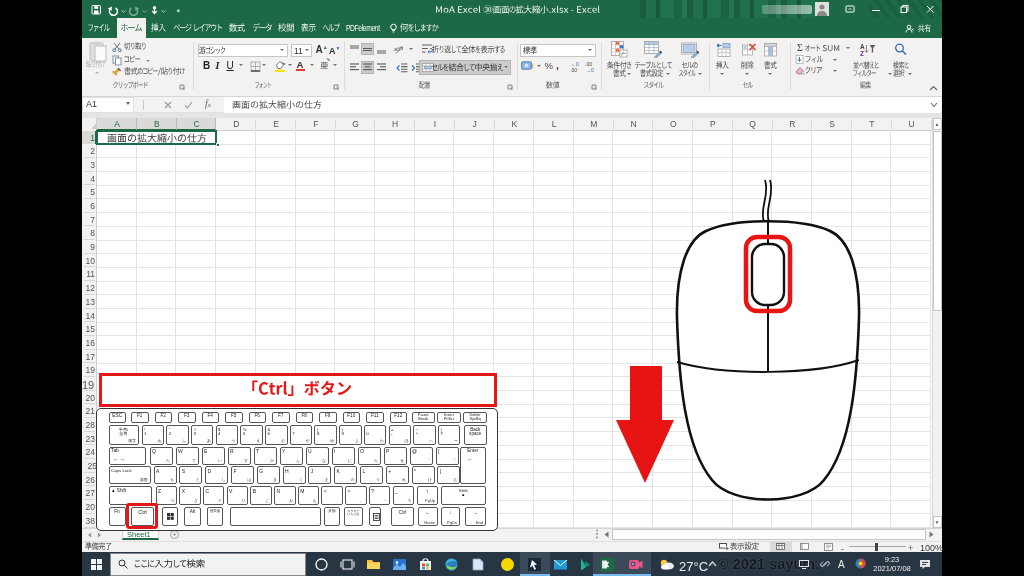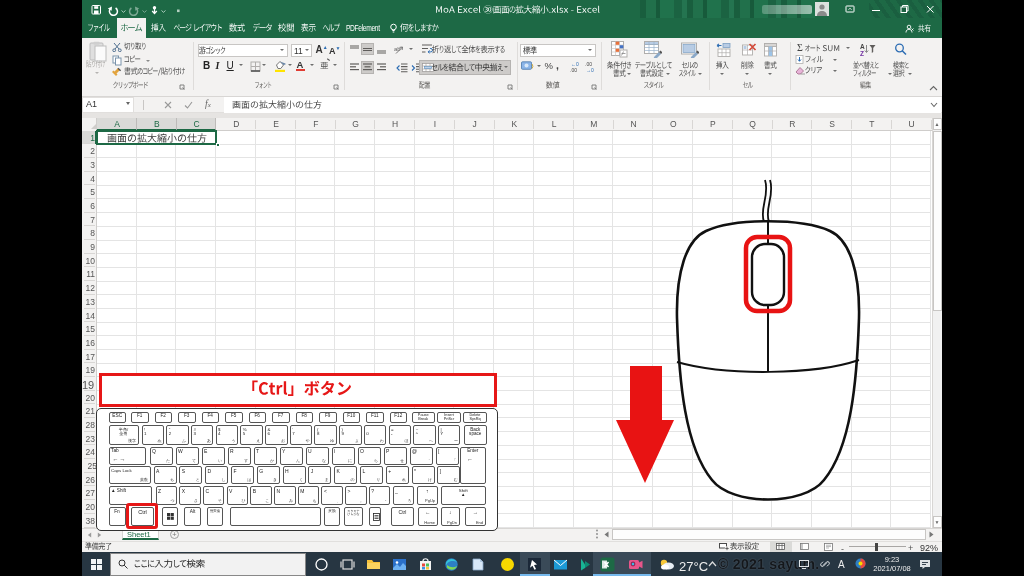--- a/index.html
+++ b/index.html
@@ -609,21 +609,21 @@
     <path d="M2 0.5 v6" stroke="#777" stroke-width="0.8"></path>
   </svg>
 <svg class="abs" style="left:824px;top:542.5px" width="9" height="8" viewBox="0 0 9 8">
 <rect x="0.5" y="0.5" width="8" height="7" fill="#fff" stroke="#777" stroke-width="0.8"></rect>
 <path d="M2 2.2 h5 M2 3.6 h5 M2 5 h3" stroke="#999" stroke-width="0.7"></path>
   </svg>
 <div class="abs" style="left:841px;top:544px;color:#555;font-size:9px">-</div>
 <div class="abs" style="left:849px;top:546px;width:57px;height:1px;background:#a8a6a4"></div>
 <div class="abs" style="left:875px;top:542.5px;width:3px;height:8px;background:#444"></div>
 <div class="abs" style="left:908px;top:542.5px;color:#555;font-size:9px">+</div>
-<div class="abs" style="left:920px;top:542.5px;color:#333;font-size:9px">92%</div>
+<div class="abs" style="left:920px;top:542.5px;color:#333;font-size:9px">100%</div>
 <div class="abs" style="left:82px;top:552px;width:860px;height:24px;background:#273642"></div>
 <svg class="abs" style="left:91px;top:559px" width="11" height="11" viewBox="0 0 11 11">
 <rect x="0" y="0" width="5" height="5" fill="#f2f4f6"></rect>
     <rect x="6" y="0" width="5" height="5" fill="#f2f4f6"></rect>
 <rect x="0" y="6" width="5" height="5" fill="#f2f4f6"></rect>
     <rect x="6" y="6" width="5" height="5" fill="#f2f4f6"></rect>
   </svg>
 <div class="abs" style="left:110px;top:552.5px;width:196px;height:23px;background:#f2f2f2;border:1px solid #888"></div>
 <svg class="abs" style="left:118px;top:559px" width="10" height="10" viewBox="0 0 10 10" fill="none">
 <circle cx="4" cy="4" r="3" stroke="#333" stroke-width="1"></circle>

